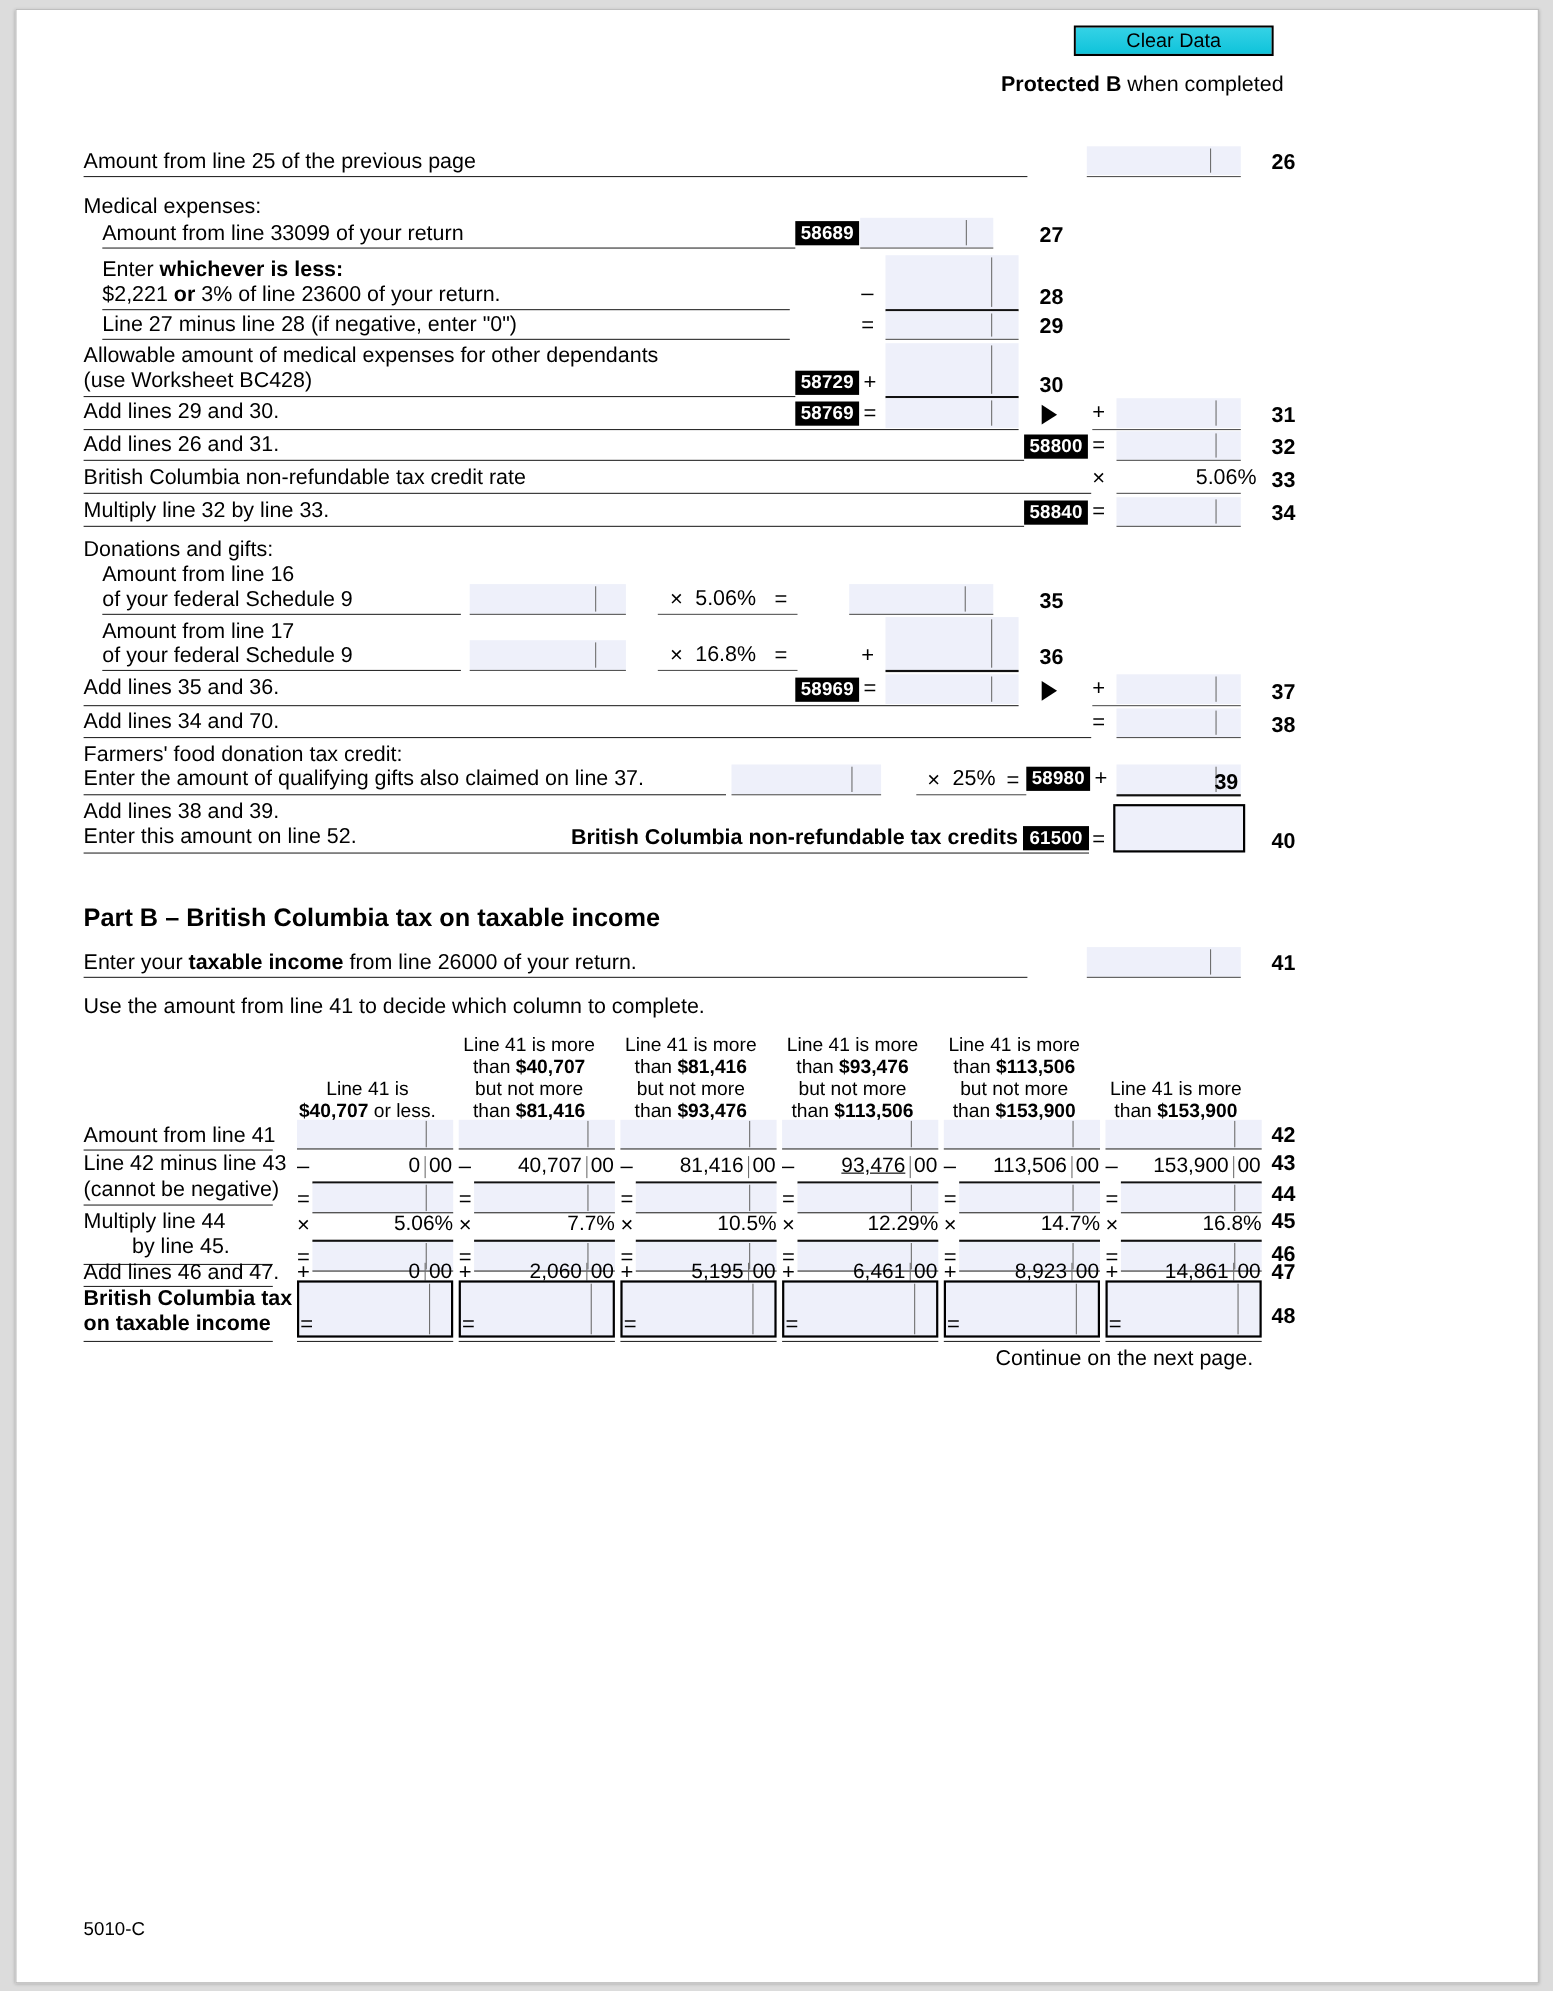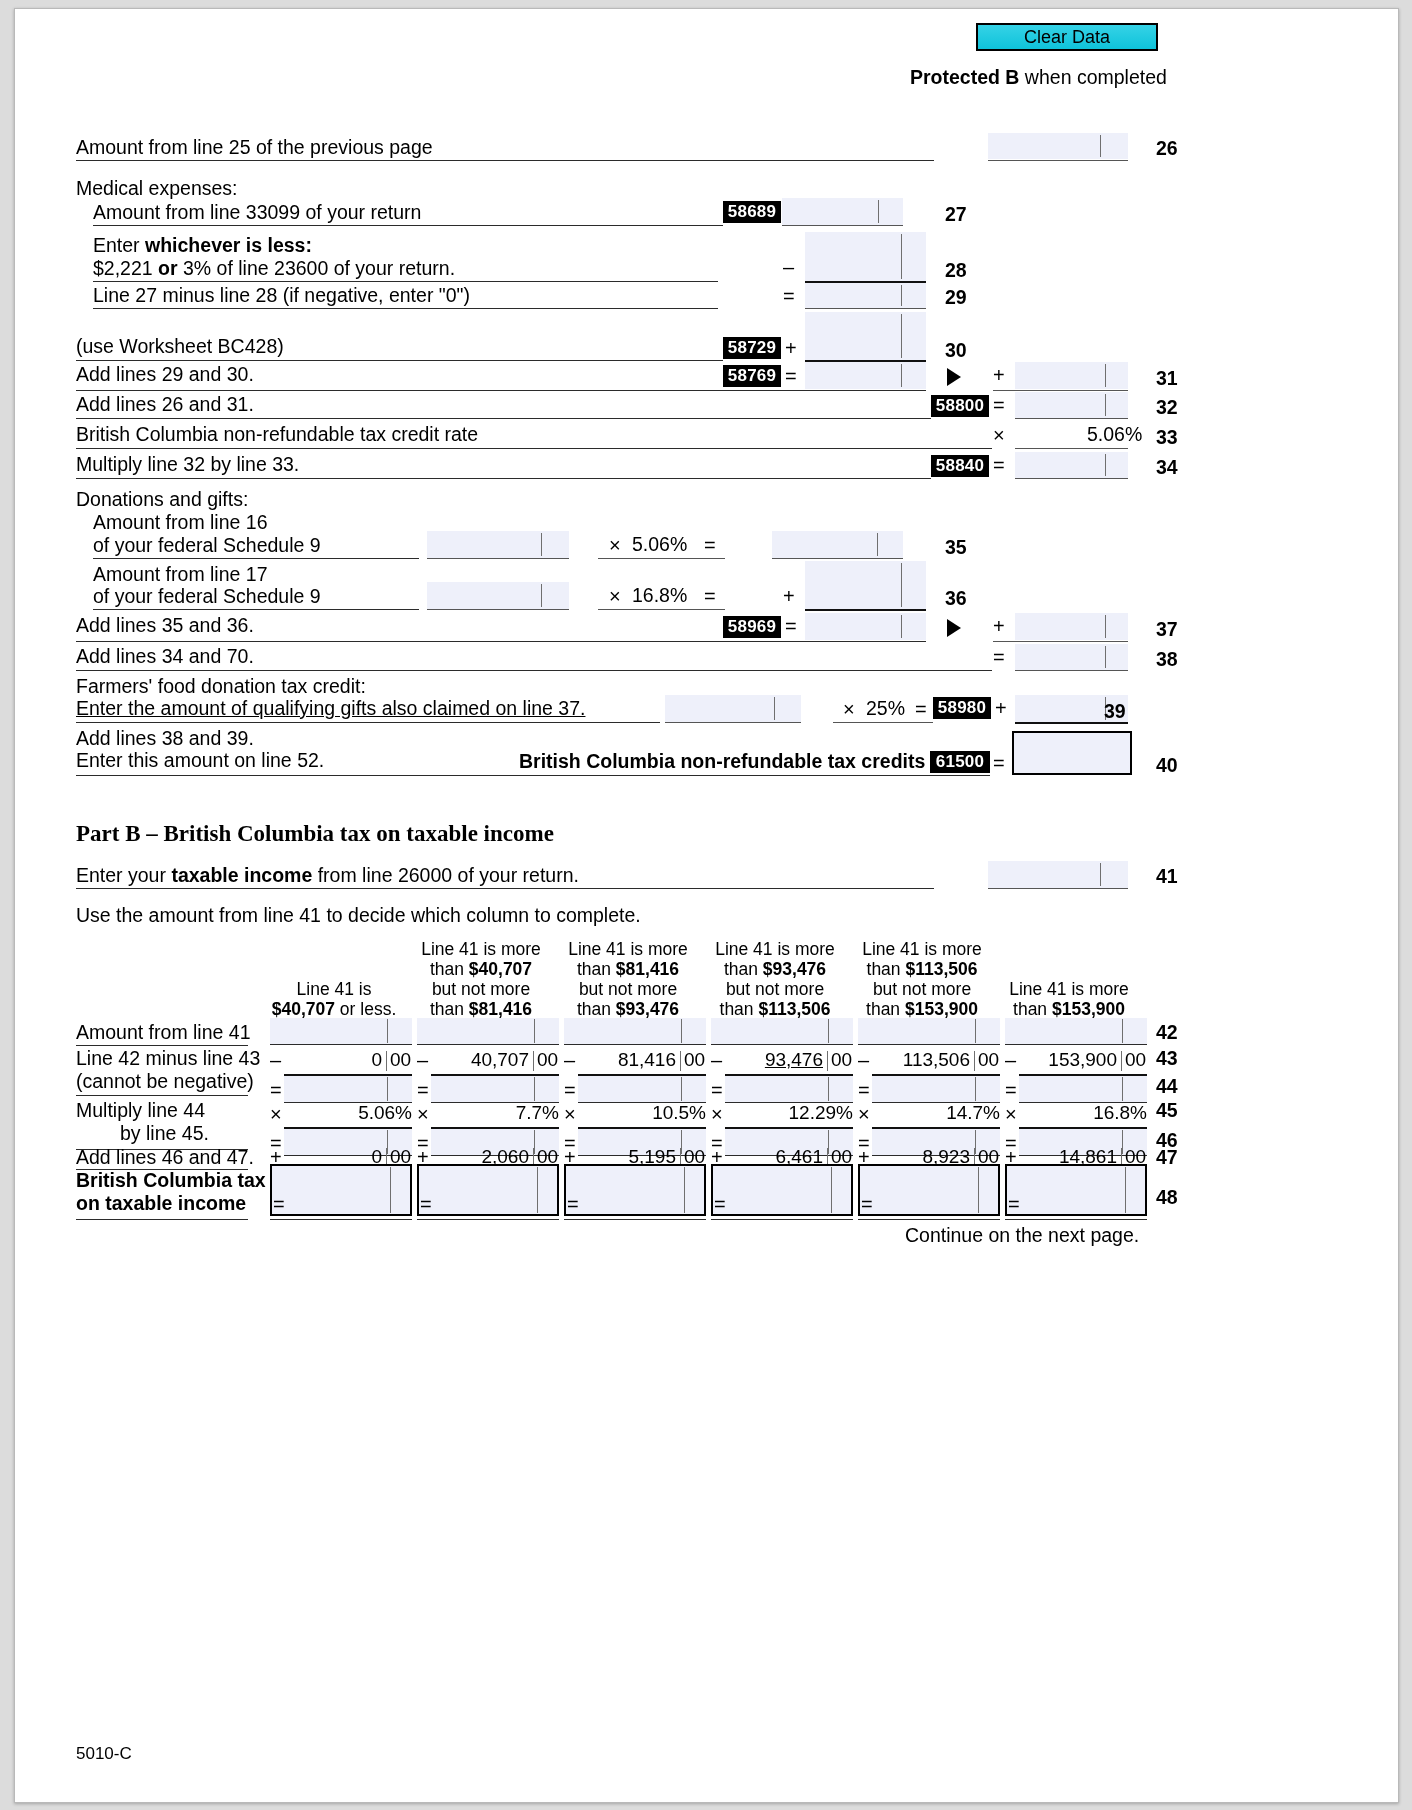--- a/index.html
+++ b/index.html
@@ -135,20 +135,21 @@
 
   <div class="txt abs" style="left:78px; top:275px;">Line 27 minus line 28 (if negative, enter "0")</div>
   <div class="rule" style="left:78px; top:299px; width:625px;"></div>
   <div class="op" style="left:768px; top:277px;">=</div>
   <div class="field" style="left:790px; top:274px; width:121px; height:25px;">
         <span class="cents-sep" style="right:24px;"></span>
       </div>
   <div class="fieldline" style="left:790px; top:299px; width:121px;"></div>
   <div class="lineno" style="left:930px; top:277px;">29</div>
 
+  <div class="txt abs" style="left:61px; top:303px;">Allowable amount of medical expenses for other dependants</div>
   <div class="txt abs" style="left:61px; top:326px;">(use Worksheet BC428)</div>
   <div class="rule" style="left:61px; top:351px; width:647px;"></div>
   <div class="code" style="left:708px; top:328px; width:58px;">58729</div>
   <div class="op" style="left:770px; top:329px;">+</div>
   <div class="field" style="left:790px; top:303px; width:121px; height:48px;">
         <span class="cents-sep" style="right:24px;"></span>
       </div>
   <div class="rule2" style="left:790px; top:351px; width:121px;"></div>
   <div class="lineno" style="left:930px; top:330px;">30</div>
 
@@ -249,21 +250,21 @@
   <div class="txt abs" style="left:61px; top:636px;">Add lines 34 and 70.</div>
   <div class="rule" style="left:61px; top:661px; width:916px;"></div>
   <div class="op" style="left:978px; top:638px;">=</div>
   <div class="field" style="left:1000px; top:635px; width:113px; height:26px;">
         <span class="cents-sep" style="right:22px;"></span>
       </div>
   <div class="fieldline" style="left:1000px; top:661px; width:113px;"></div>
   <div class="lineno" style="left:1141px; top:639px;">38</div>
 
   <div class="txt abs" style="left:61px; top:666px;">Farmers' food donation tax credit:</div>
-  <div class="txt abs" style="left:61px; top:688px;text-decoration:underline;">Enter the amount of qualifying gifts also claimed on line 37.</div>
+  <div class="txt abs" style="left:61px; top:688px;">Enter the amount of qualifying gifts also claimed on line 37.</div>
   <div class="rule" style="left:61px; top:713px; width:584px;"></div>
   <div class="field" style="left:650px; top:686px; width:136px; height:27px;">
         <span class="cents-sep" style="right:26px;"></span>
       </div>
   <div class="fieldline" style="left:650px; top:713px; width:136px;"></div>
   <div class="op" style="left:828px; top:690px;">×</div>
   <div class="txt abs" style="left:851px; top:688px;">25%</div>
   <div class="op" style="left:900px; top:690px;">=</div>
   <div class="fieldline" style="left:818px; top:713px; width:100px;"></div>
   <div class="code" style="left:918px; top:688px; width:58px;">58980</div>
@@ -276,21 +277,21 @@
 
   <div class="txt abs" style="left:61px; top:718px;">Add lines 38 and 39.</div>
   <div class="txt abs" style="left:61px; top:740px;">Enter this amount on line 52.</div>
   <div class="txt abs bold" style="left:504px; top:741px;">British Columbia non-refundable tax credits</div>
   <div class="code" style="left:915px; top:742px; width:60px;">61500</div>
   <div class="op" style="left:978px; top:744px;">=</div>
   <div class="heavy" style="left:997px; top:722px; width:120px; height:44px;"></div>
   <div class="rule" style="left:61px; top:766px; width:914px;"></div>
   <div class="lineno" style="left:1141px; top:745px;">40</div>
 
-  <div class="part-title" style="left:61px; top:812px;font-family:Liberation Serif, serif;">Part B – British Columbia tax on taxable income</div>
+  <div class="part-title" style="left:61px; top:812px;">Part B – British Columbia tax on taxable income</div>
 
   <div class="txt abs" style="left:61px; top:855px;">
     <span>Enter your </span><span class="bold">taxable income</span><span> from line 26000 of your return.</span>
   </div>
   <div class="rule" style="left:61px; top:879px; width:858px;"></div>
   <div class="field" style="left:973px; top:852px; width:140px; height:27px;">
         <span class="cents-sep" style="right:27px;"></span>
       </div>
   <div class="fieldline" style="left:973px; top:879px; width:140px;"></div>
   <div class="lineno" style="left:1141px; top:856px;">41</div>

